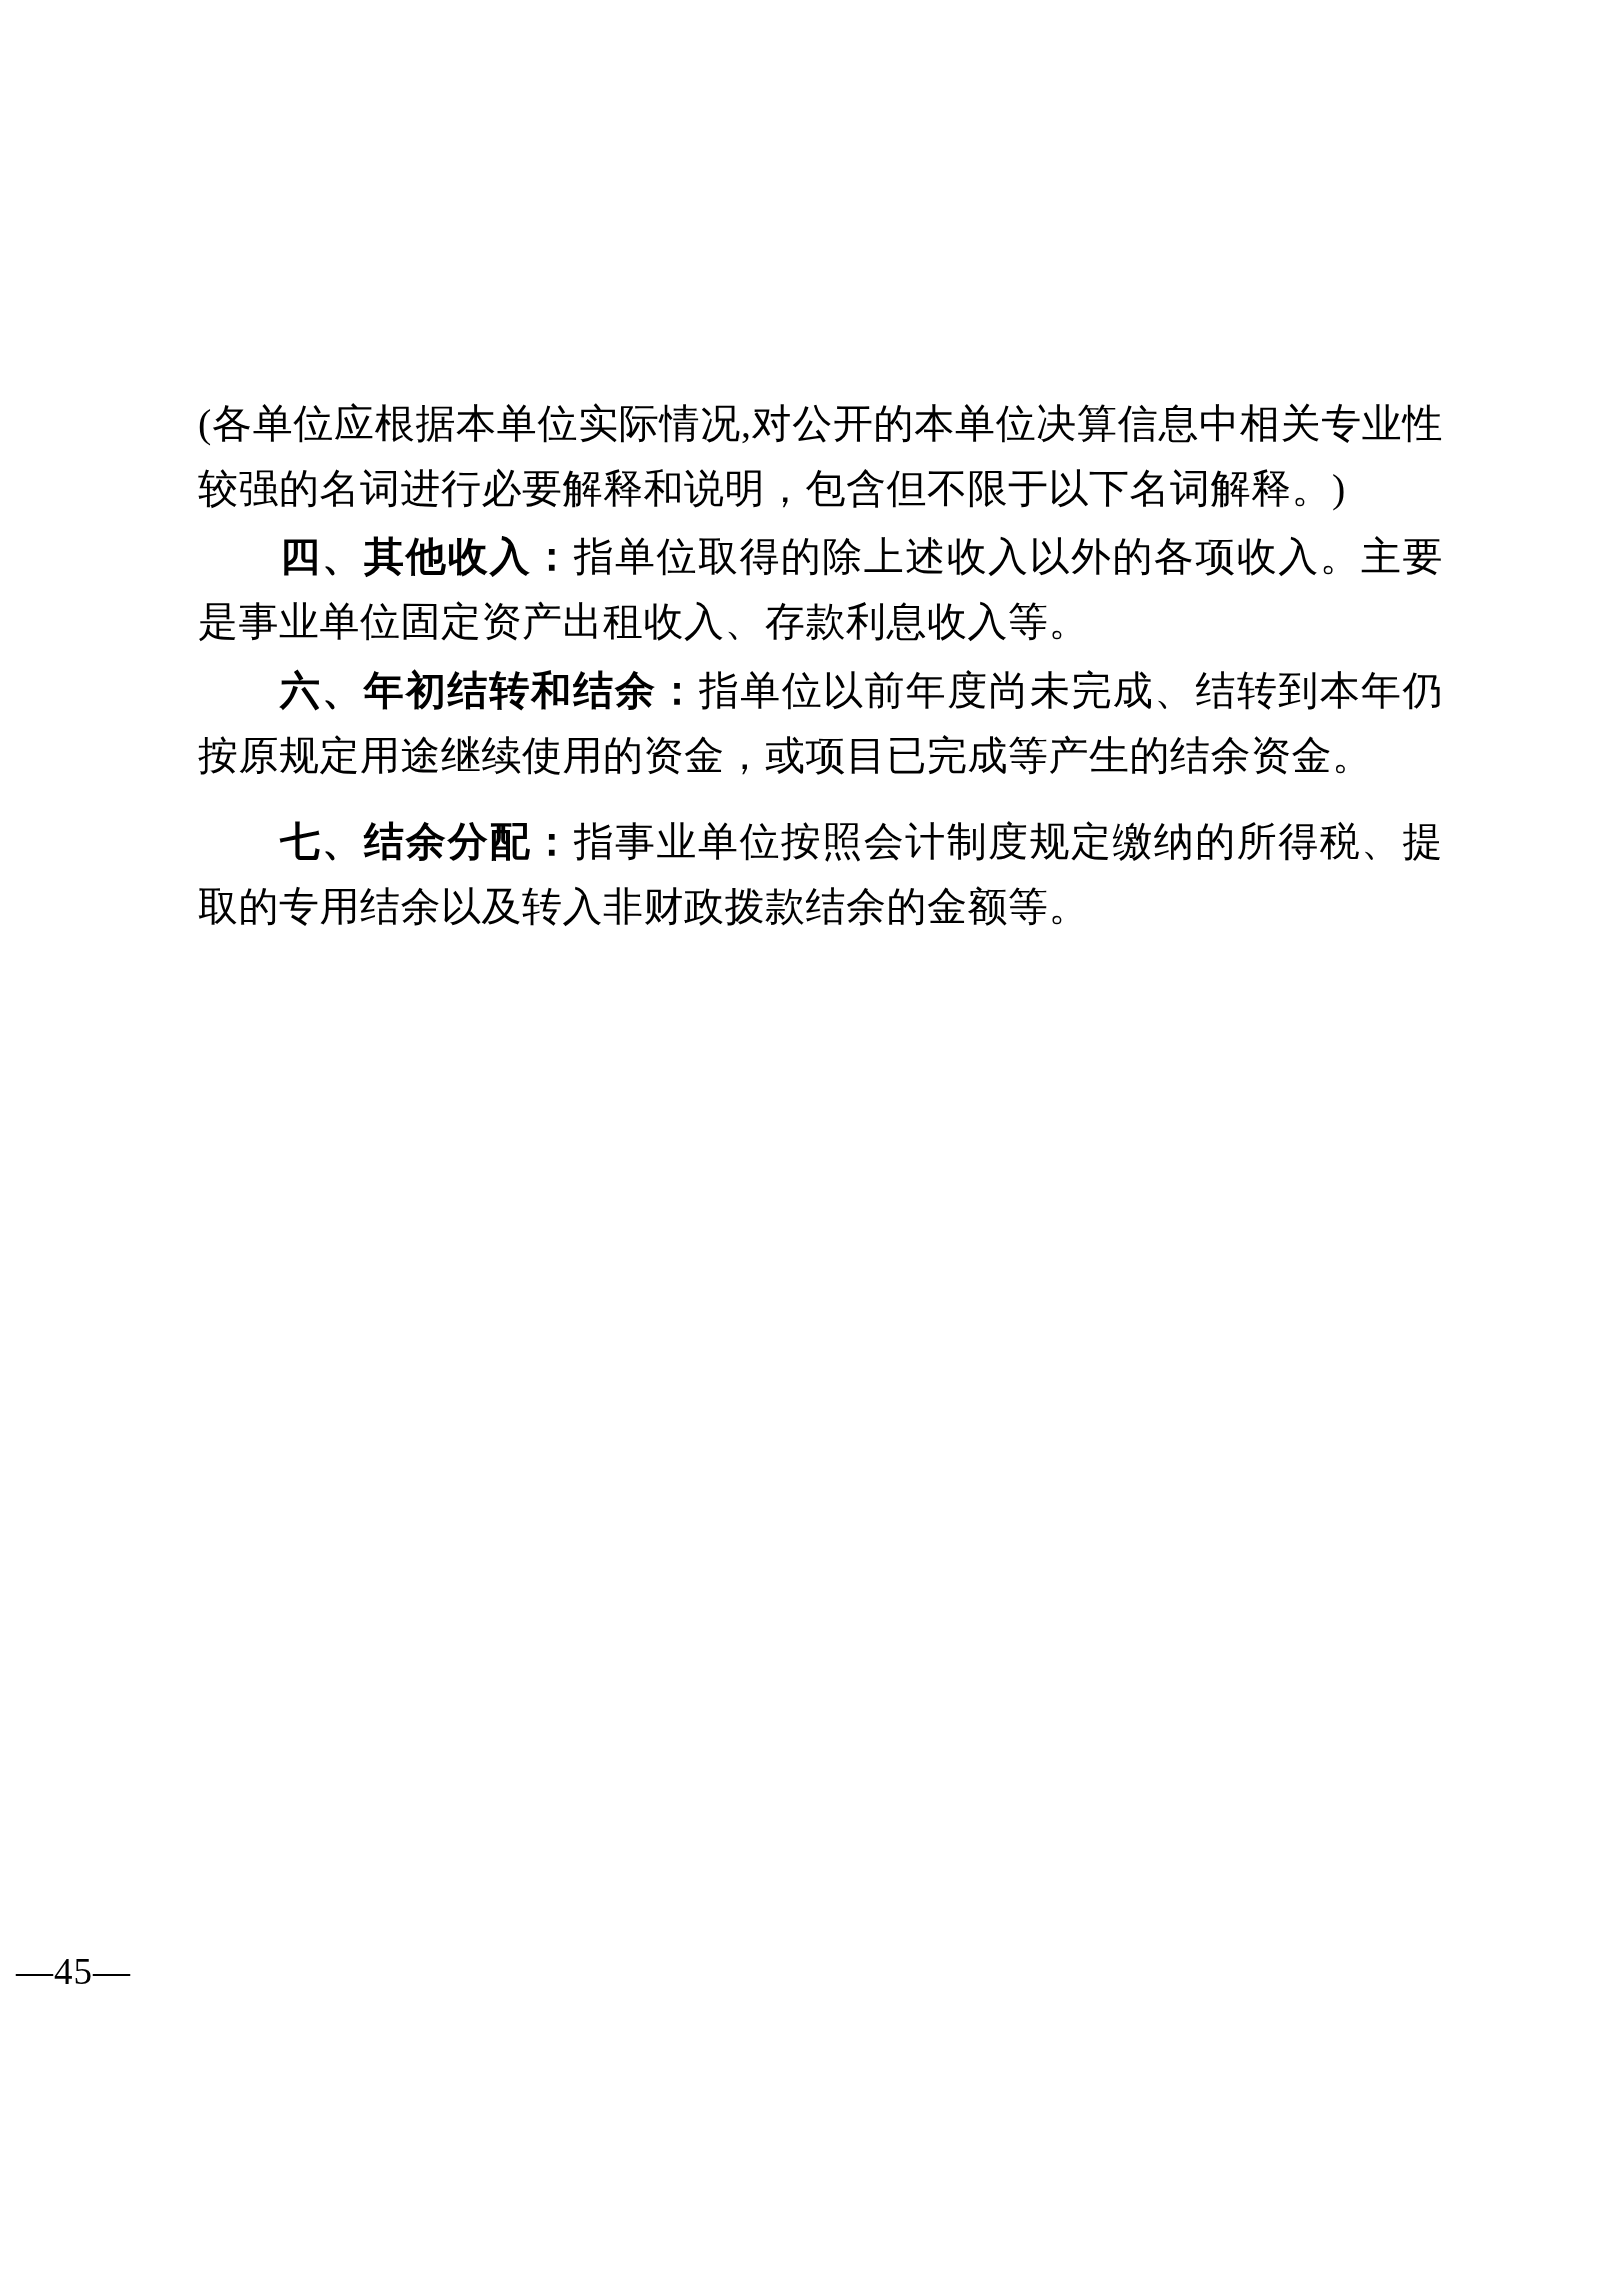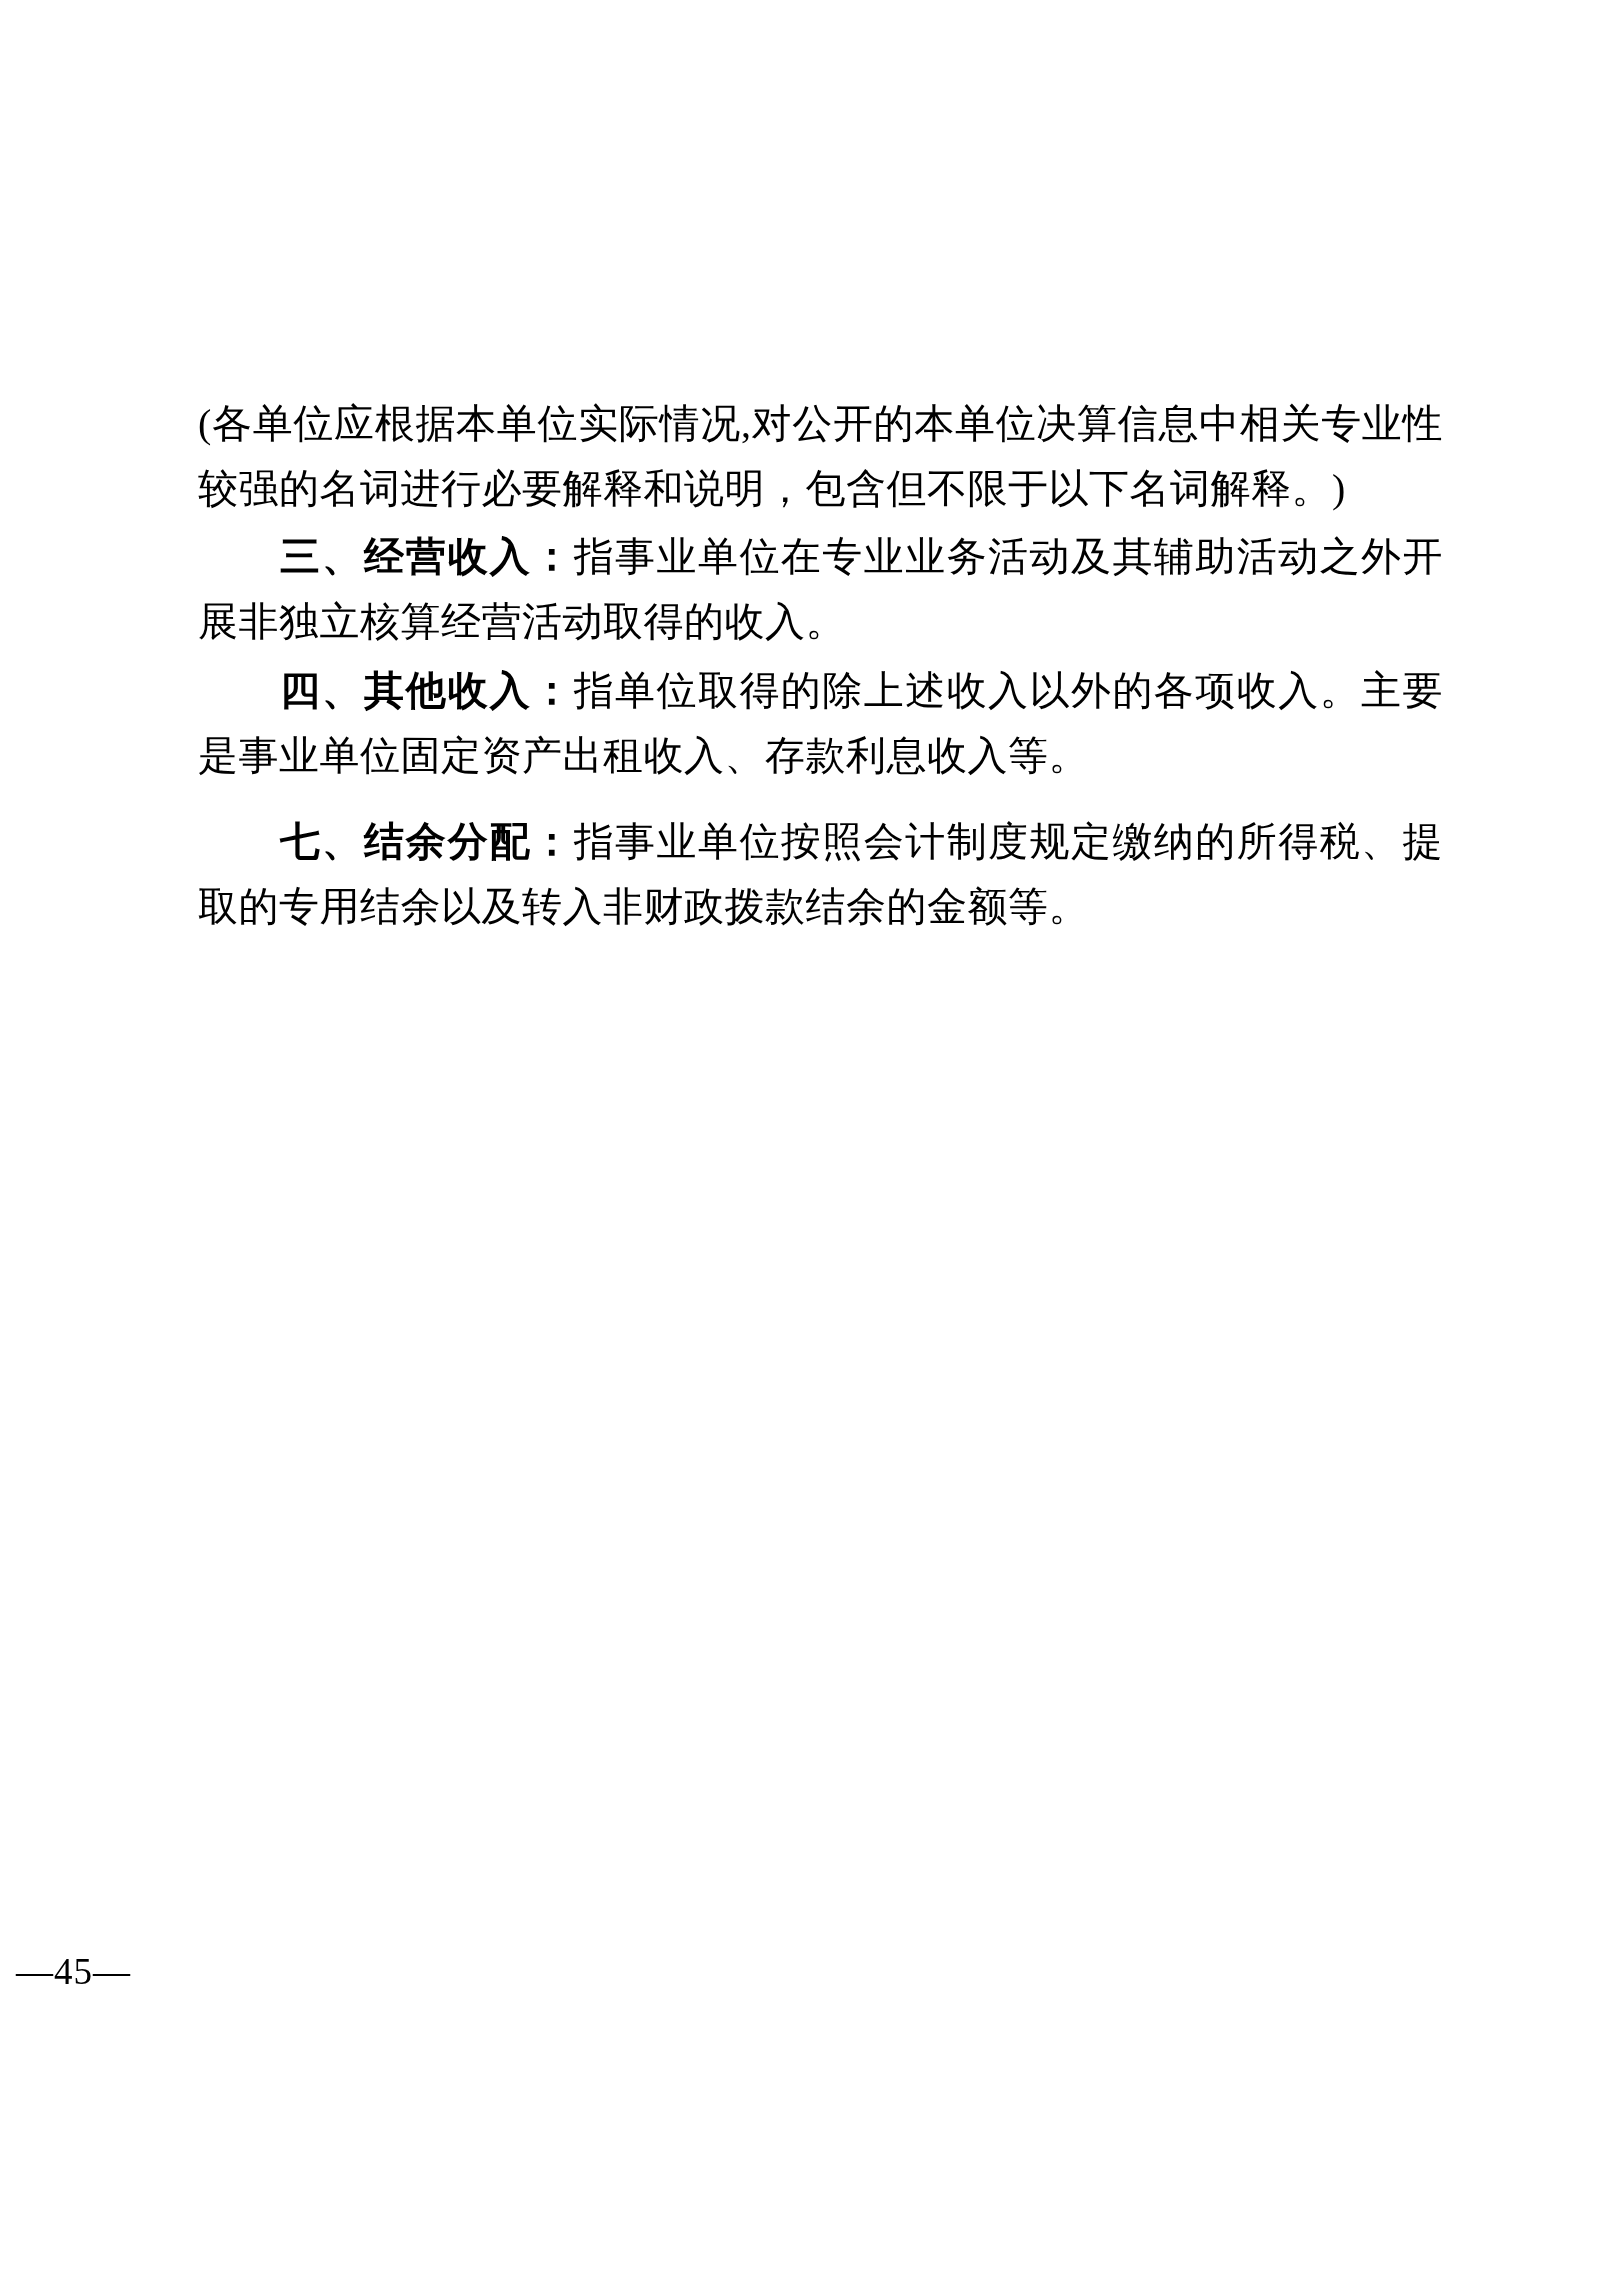--- a/index.html
+++ b/index.html
@@ -62,25 +62,25 @@
 </head>
 <body>
 
 <div class="page">
   <div class="content">
 
     <p class="para">(各单位应根据本单位实际情况,对公开的本单位决算信息中相关专业性较强的名词进行必要解释和说明，包含但不限于以下名词解释。)</p>
 
 
 
-    <p class="para indent"><span class="lead">三、经营收入：</span><span>指事业单位在专业业务活动及其辅助活动之外开展非独立核算经营活动取得的收入。</span></p>
 
     <p class="para indent"><span class="lead">四、其他收入：</span><span>指单位取得的除上述收入以外的各项收入。主要是事业单位固定资产出租收入、存款利息收入等。</span></p>
 
 
+    <p class="para indent"><span class="lead">六、年初结转和结余：</span><span>指单位以前年度尚未完成、结转到本年仍按原规定用途继续使用的资金，或项目已完成等产生的结余资金。</span></p>
 
     <div class="gap"></div>
 
     <p class="para indent"><span class="lead">七、结余分配：</span><span>指事业单位按照会计制度规定缴纳的所得税、提取的专用结余以及转入非财政拨款结余的金额等。</span></p>
 
   </div>
 
   <div class="footer">—45—</div>
 </div>
 

